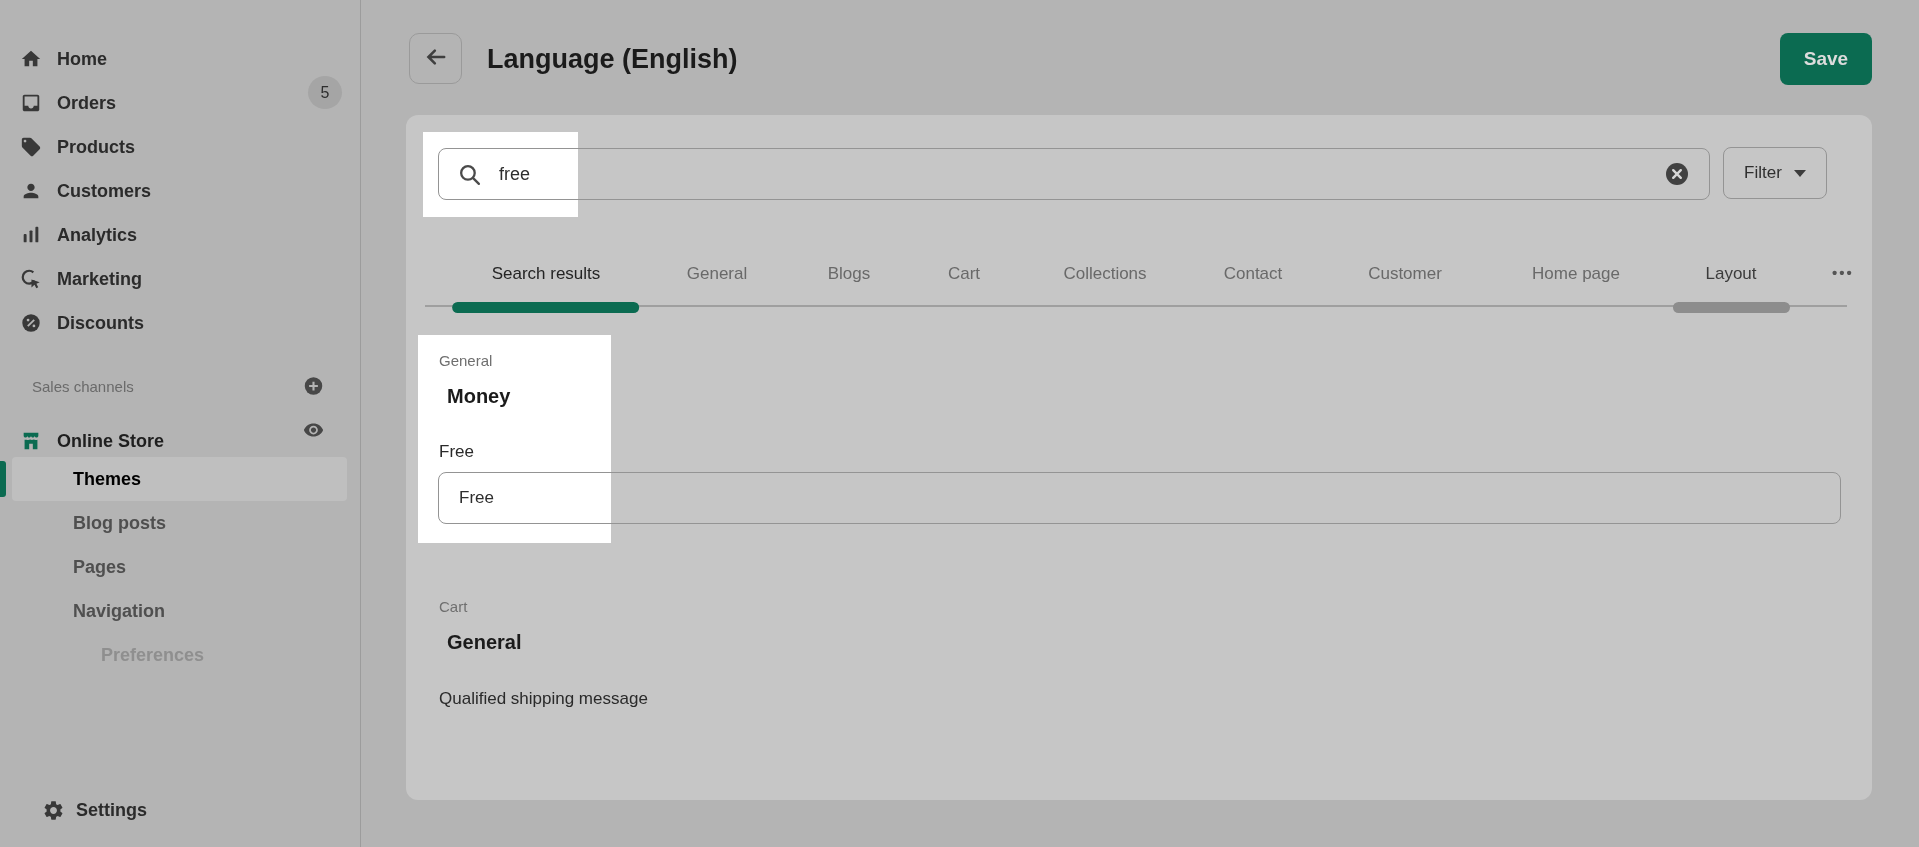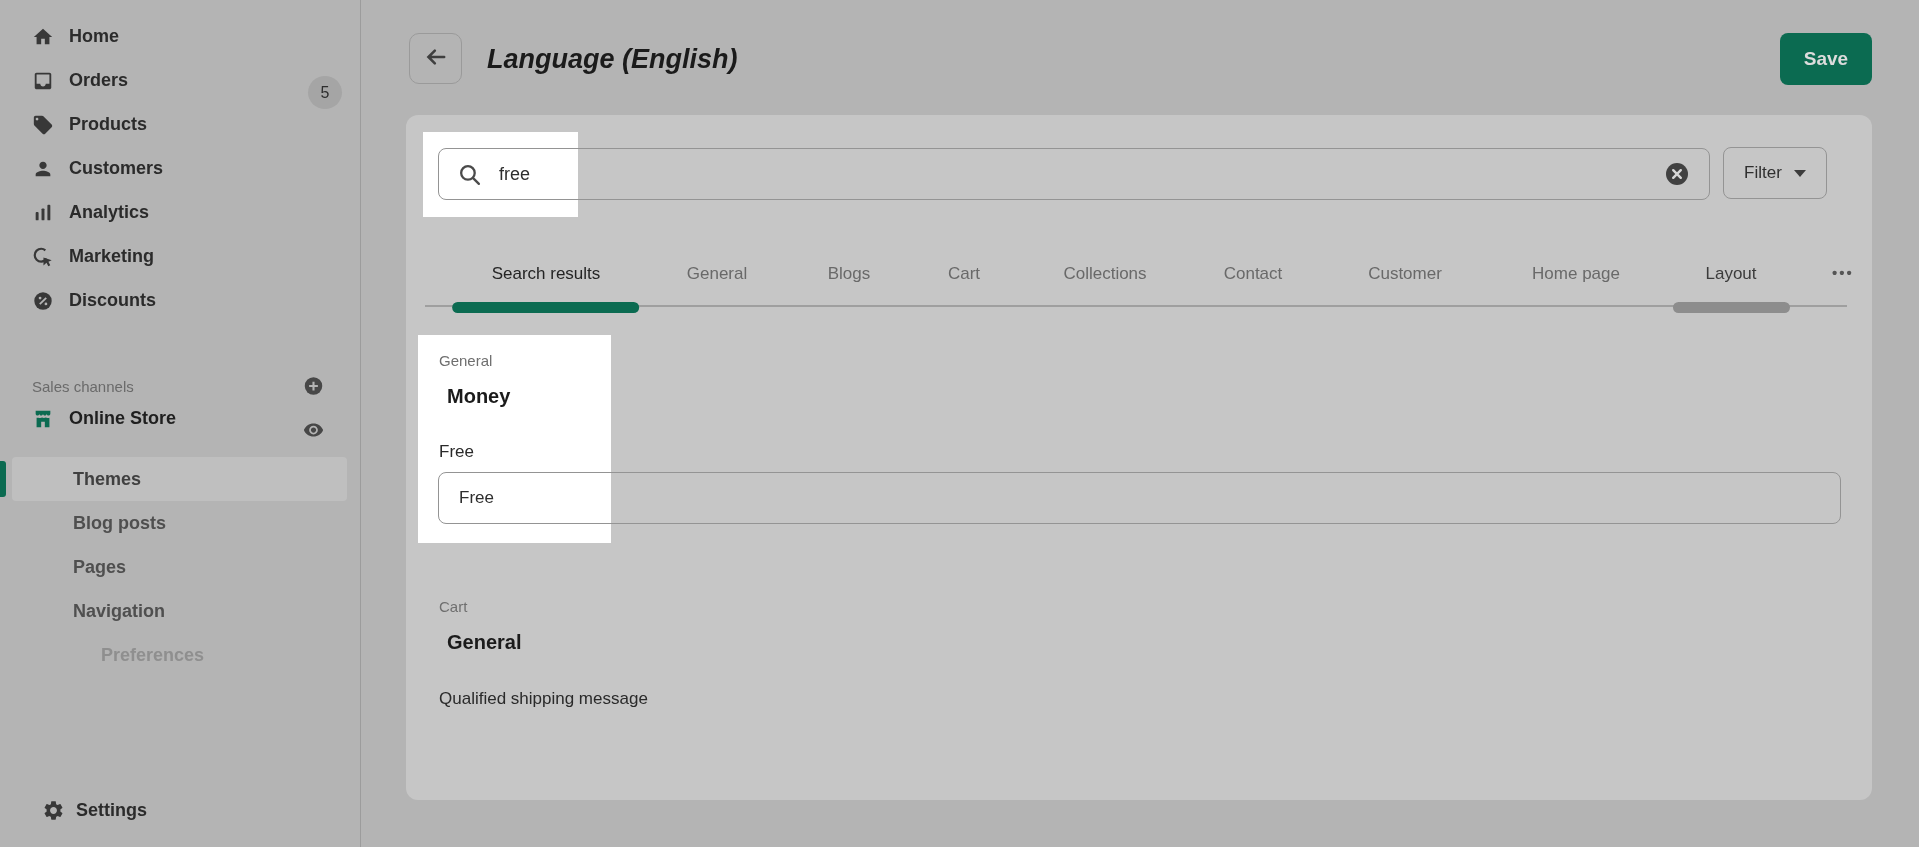--- a/index.html
+++ b/index.html
@@ -4,57 +4,57 @@
 <style>
   * { margin:0; padding:0; box-sizing:border-box; }
   html,body { width:1919px; height:847px; overflow:hidden;
     font-family:"Liberation Sans", sans-serif; background:#b4b4b4; }
   .stage { position:relative; width:1919px; height:847px; background:#b4b4b4; }
 
   
   .sidebar { position:absolute; left:0; top:0; width:361px; height:847px;
     background:#b4b4b4; border-right:1px solid #9c9c9c; }
   .nav { position:absolute; top:26px; left:0; right:0; }
-  .nav-item { position:relative; height:44px; display:flex; align-items:flex-start;
-    padding-left:32px; cursor:pointer; }
+  .nav-item { position:relative; height:44px; display:flex; align-items:flex-end;
+    padding-left:20px; cursor:pointer; }
   .nav-item .ic { width:22px; height:22px; margin-right:15px; color:#383838; flex:0 0 22px; }
   .nav-item .lbl { font-size:18px; font-weight:600; color:#2b2b2b; }
   .badge { position:absolute; right:18px; top:6px; width:34px; height:33px;
     border-radius:50%; background:#a5a5a5; color:#2e2e2e; font-size:16px;
     display:flex; align-items:center; justify-content:center; }
   .section-head { height:44px; margin-top:30px; display:flex; align-items:center;
     padding-left:32px; position:relative; }
   .section-head .lbl { font-size:15px; color:#6a6a6a; }
   .right-ic { position:absolute; right:36px; top:50%; transform:translateY(-50%);
     width:21px; height:21px; color:#474747; }
   .online-store .lbl { color:#1f1f1f; }
   .online-store .ic { color:#0b6b51; }
   .sub-item { position:relative; height:44px; display:flex; align-items:center;
     padding-left:73px; cursor:pointer; }
   .sub-item .lbl { font-size:18px; font-weight:600; color:#4f4f4f; }
   .sub-item.selected { margin-top:5px; }
   .sub-item.selected .row-bg { position:absolute; left:12px; right:13px; top:0;
     bottom:0; background:#bfbfbf; border-radius:4px; }
-  .sub-item.selected .lbl { color:#404040; position:relative;text-align:center; }
+  .sub-item.selected .lbl { color:#000000; position:relative;text-align:center; }
   .sub-item.selected .sel-bar { position:absolute; left:0; top:4px; width:6px;
     height:36px; background:#0b6b51; border-radius:0 3px 3px 0; }
   .sub-item.disabled .lbl { color:#8f8f8f;margin-left:28px; }
   .settings-item { position:absolute; left:0; right:0; top:788px; height:44px;
     display:flex; align-items:center; padding-left:42px; cursor:pointer; }
   .settings-item .ic { width:23px; height:23px; margin-right:11px; color:#383838; }
   .settings-item .lbl { font-size:18px; font-weight:600; color:#2b2b2b; }
 
   
   .main { position:absolute; left:361px; top:0; width:1558px; height:847px; }
   .back-btn { position:absolute; left:48px; top:33px; width:53px; height:51px;
     border:1.5px solid #9a9a9a; border-radius:10px; background:transparent;
     display:flex; align-items:center; justify-content:center; cursor:pointer; }
   .back-btn svg { width:28px; height:28px; color:#3f3f3f; }
   .page-title { position:absolute; left:126px; top:44px; font-size:27px;
-    font-weight:bold; color:#1b1b1b;font-style:italic; }
+    font-weight:bold; color:#1b1b1b; }
   .save-btn { position:absolute; left:1419px; top:33px; width:92px; height:52px;
     background:#0b6b51; border:none; border-radius:8px; color:#dcdcdc;
     font-size:19px; font-weight:600; cursor:pointer; font-family:inherit; }
 
   .card { position:absolute; left:45px; top:115px; width:1466px; height:685px;
     background:#c6c6c6; border-radius:12px; }
 
   .hl-box { position:absolute; background:#ffffff; }
   .hl-1 { left:17px; top:17px; width:155px; height:85px; }
   .hl-2 { left:12px; top:220px; width:193px; height:208px; }

